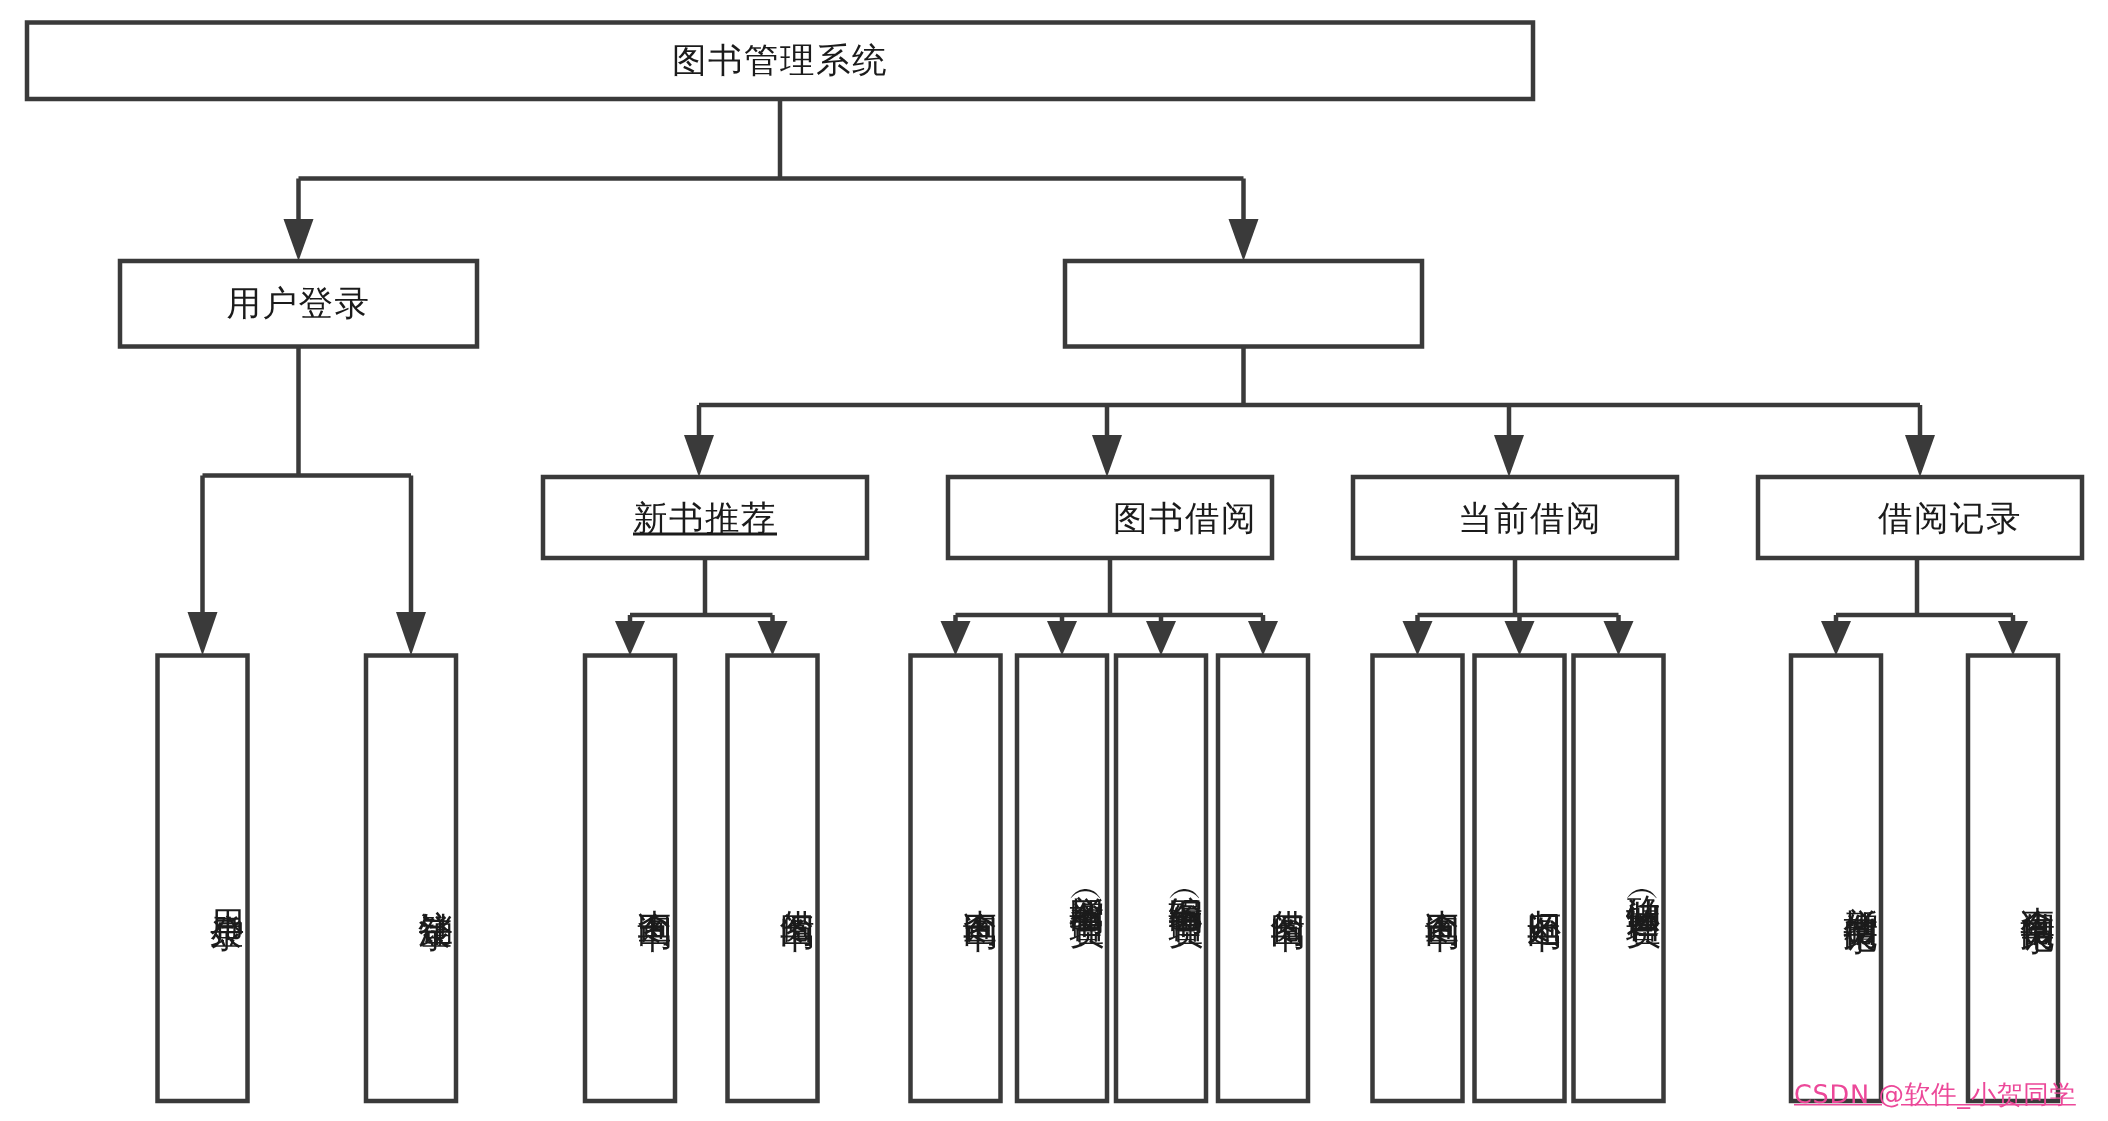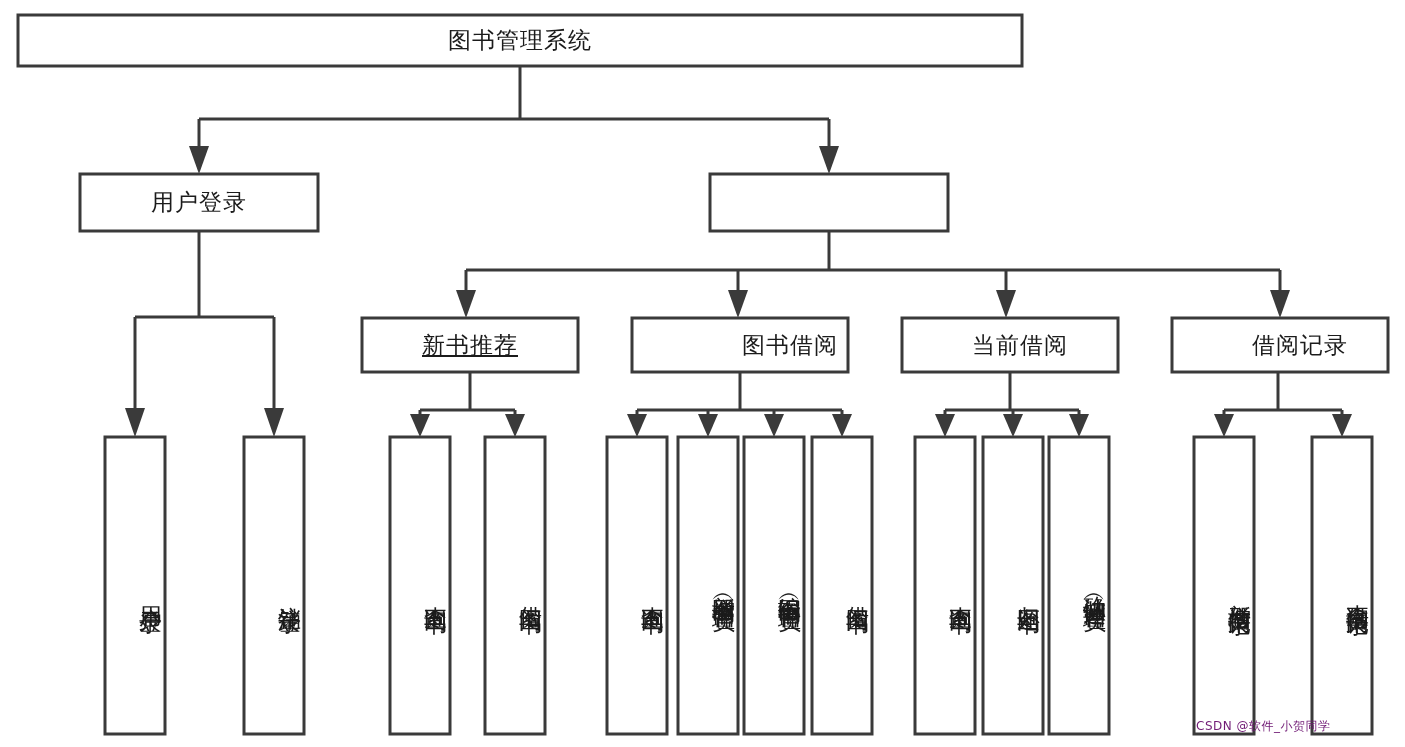--- a/index.html
+++ b/index.html
@@ -60,25 +60,26 @@
     color: #1b1b1b;
     line-height: 1.26;
     text-align: center;
     writing-mode: vertical-rl;
     text-orientation: upright;
     letter-spacing: 2px;
     pointer-events: none;
   }
   .watermark {
     position: absolute;
-    font-size: 12px;
-    color: #701a75;
+    font-size: 17px;
+    color: #ec4899;
     letter-spacing: 0.5px;
     white-space: nowrap;
     pointer-events: none;
+    text-decoration: underline;
   }
 </style>
 </head>
 <body>
 
 <div id="diagram-root">
 
   <svg class="diagram-canvas" viewBox="0 0 1405 747" xmlns="http://www.w3.org/2000/svg">
 
     <rect class="node-box" x="18" y="15" width="1004" height="51"></rect>

